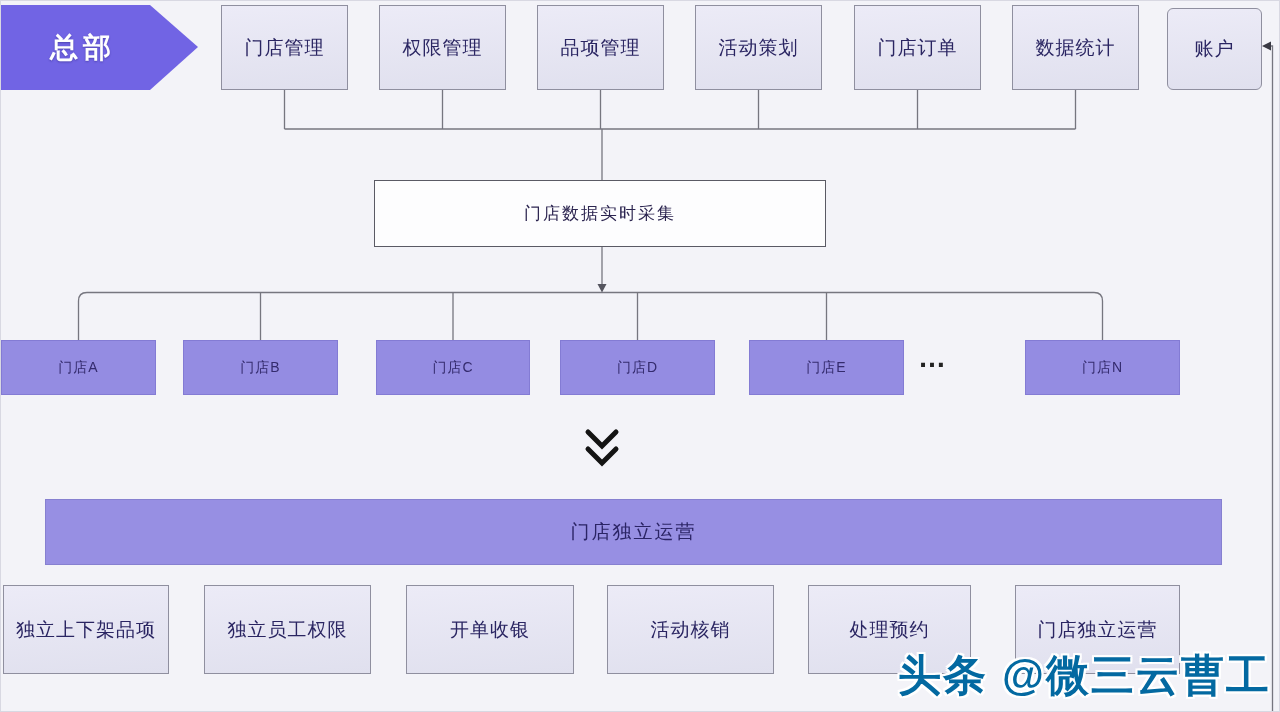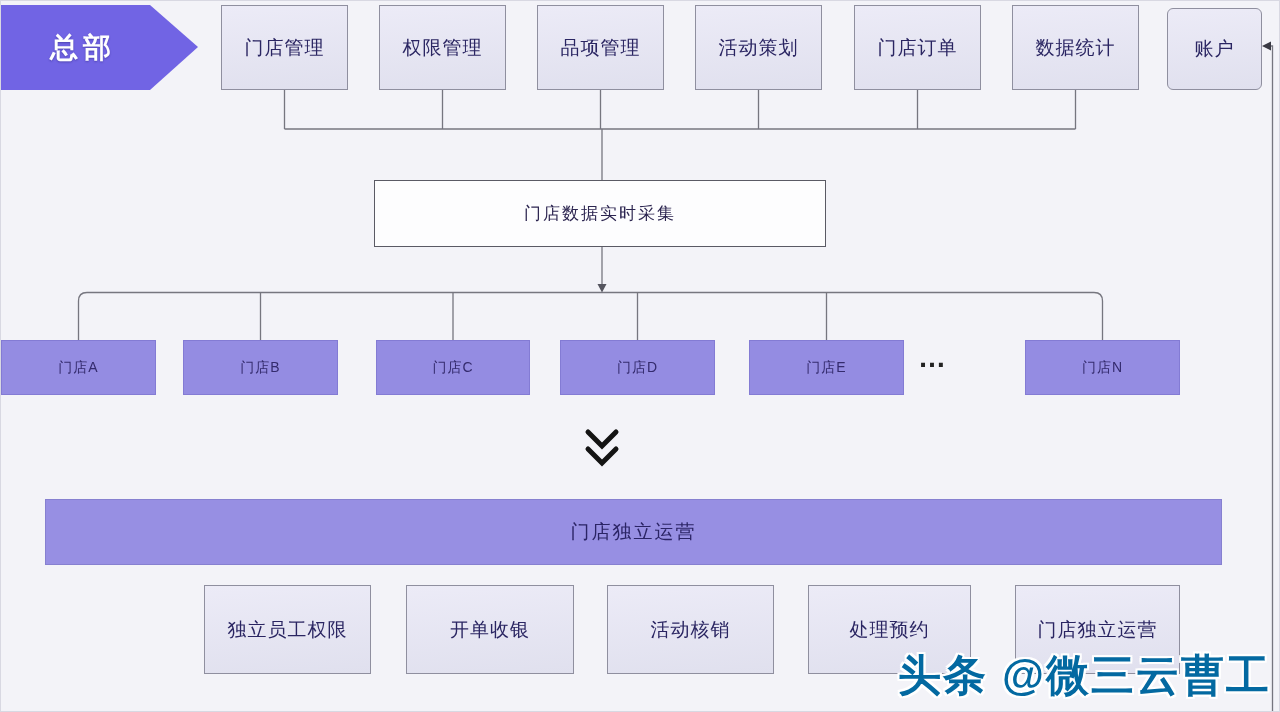--- a/index.html
+++ b/index.html
@@ -92,20 +92,21 @@
 
   <svg class="overlay" width="44" height="42" style="left:579px;top:426px">
     <g stroke="#141414" stroke-width="5" fill="none" stroke-linecap="round" stroke-linejoin="miter">
       <polyline points="8,5 22,19 36,5"></polyline>
       <polyline points="8,22 22,36 36,22"></polyline>
     </g>
   </svg>
 
   <div class="node opbar" style="left:0px;top:498px;width:1177px;height:66px">门店独立运营</div>
 
+  <div class="node box-light" style="left:2px;top:584px;width:166px;height:89px">独立上下架品项</div>
   <div class="node box-light" style="left:203px;top:584px;width:167px;height:89px">独立员工权限</div>
   <div class="node box-light" style="left:405px;top:584px;width:168px;height:89px">开单收银</div>
   <div class="node box-light" style="left:606px;top:584px;width:167px;height:89px">活动核销</div>
   <div class="node box-light" style="left:807px;top:584px;width:163px;height:89px">处理预约</div>
   <div class="node box-light" style="left:1014px;top:584px;width:165px;height:89px">门店独立运营</div>
 
   <div class="watermark">头条 @微三云曹工</div>
 
 </div>
 

